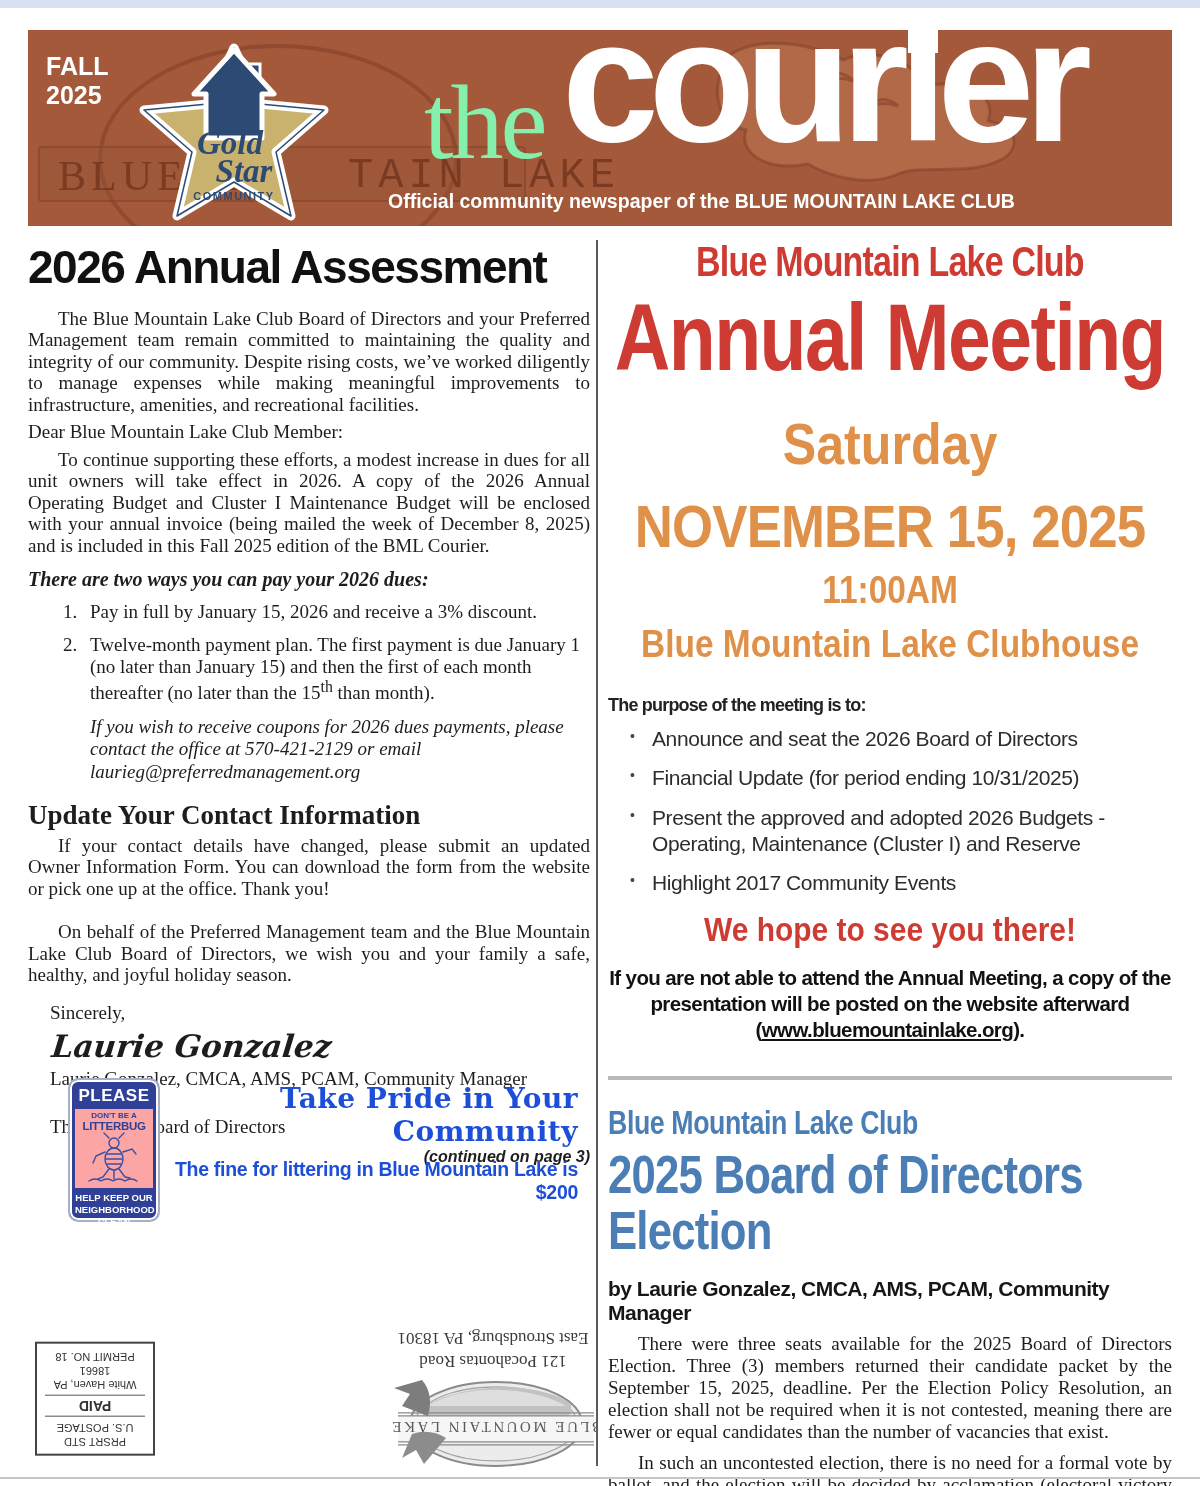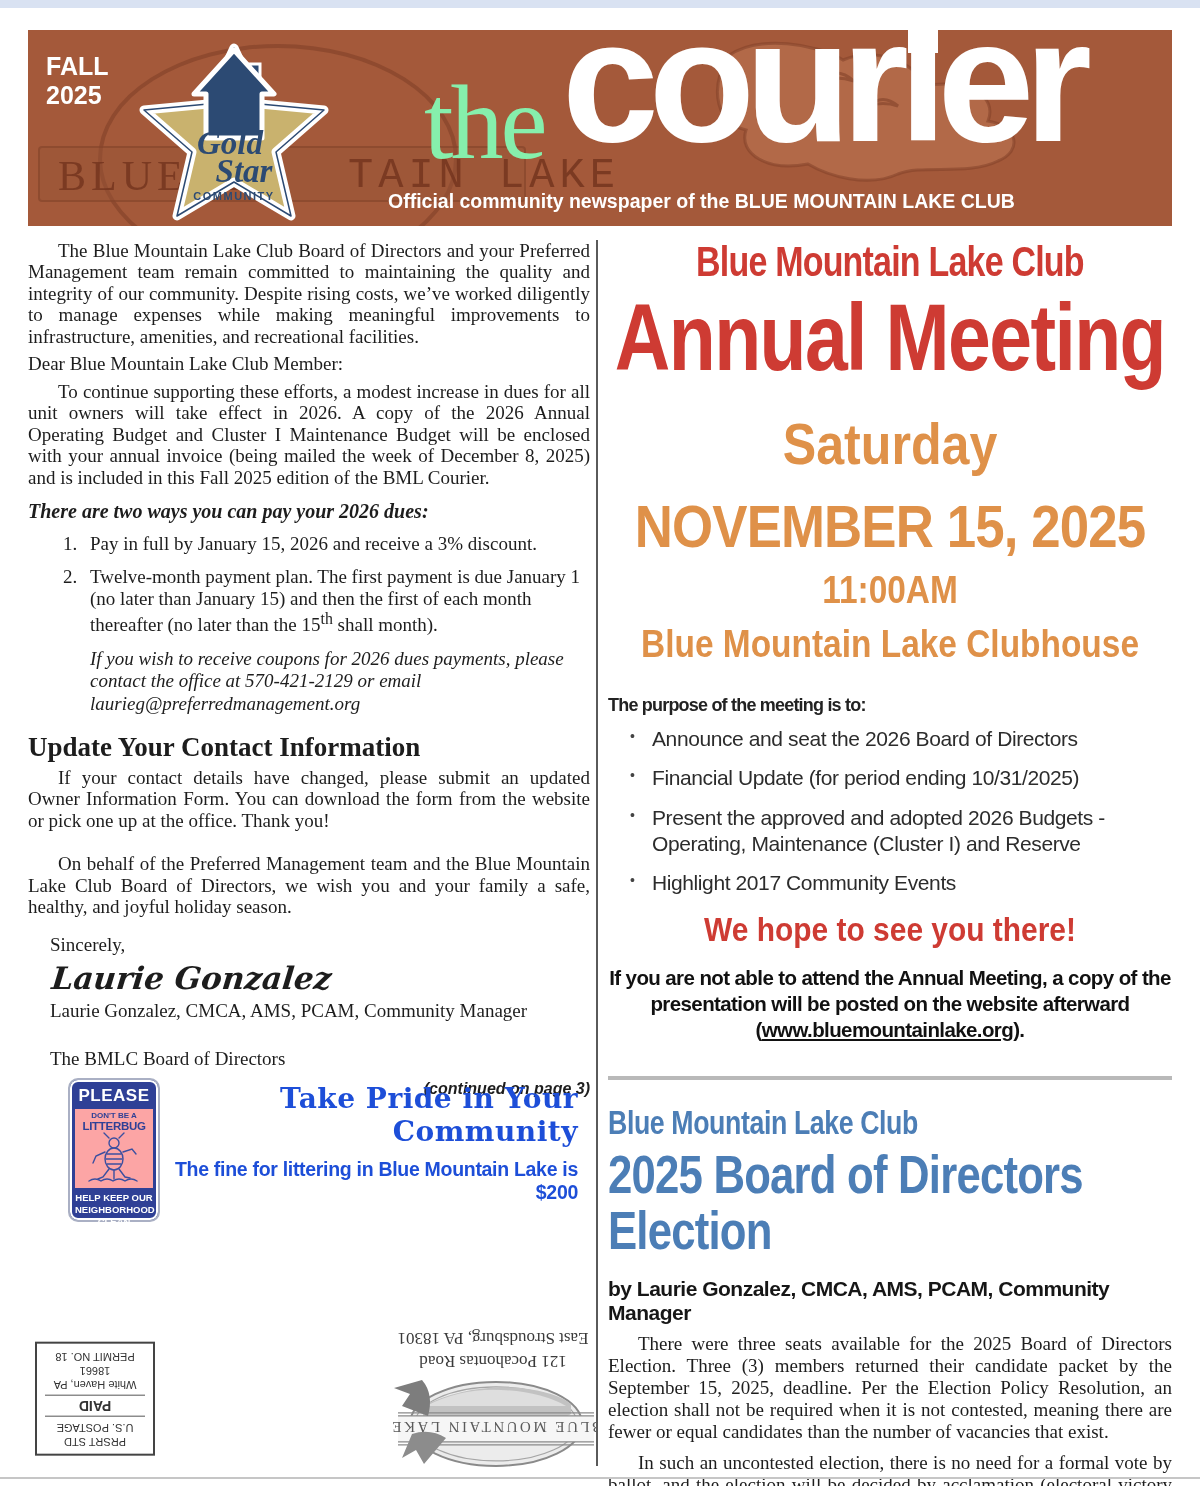--- a/index.html
+++ b/index.html
@@ -150,27 +150,28 @@
     </svg>
 
     <div class="mast-the">the</div>
     <div class="mast-title"><span>cour</span><span class="istem">i</span><span>er</span></div>
     <div class="tagline">Official community newspaper of the BLUE MOUNTAIN LAKE CLUB</div>
   </div>
 
   <div class="col-divider"></div>
 
   <div class="col-left">
+    <div class="h1">2026 Annual Assessment</div>
     <p class="body-p just indent">The Blue Mountain Lake Club Board of Directors and your Preferred Man­agement team remain committed to maintaining the quality and integrity of our community. Despite rising costs, we’ve worked diligently to manage expenses while making meaningful improvements to infrastructure, amenities, and recre­ational facilities.</p>
     <p class="body-p">Dear Blue Mountain Lake Club Member:</p>
     <p class="body-p just indent">To continue supporting these efforts, a modest increase in dues for all unit owners will take effect in 2026. A copy of the 2026 Annual Operating Budget and Cluster I Maintenance Budget will be enclosed with your annual invoice (being mailed the week of December 8, 2025) and is included in this Fall 2025 edition of the BML Courier.</p>
     <div class="ways">There are two ways you can pay your 2026 dues:</div>
     <ol class="paylist">
       <li>Pay in full by January 15, 2026 and receive a 3% discount.</li>
-      <li><span>Twelve-month payment plan. The first payment is due January 1 (no later than January 15) and then the first of each month thereafter (no later than the 15</span><sup>th</sup><span> shall month).</span></li>
+      <li><span>Twelve-month payment plan. The first payment is due January 1 (no later than January 15) and then the first of each month thereafter (no later than the 15</span><sup>th</sup><span> than month).</span></li>
     </ol>
     <p class="coupon">If you wish to receive coupons for 2026 dues payments, please contact the office at 570-421-2129 or email laurieg@preferredmanagement.org</p>
     <div class="h2">Update Your Contact Information</div>
     <p class="body-p just indent">If your contact details have changed, please submit an updated Owner Information Form. You can download the form from the website or pick one up at the office. Thank you!</p>
     <div class="sig-gap"></div>
     <p class="body-p just indent">On behalf of the Preferred Management team and the Blue Mountain Lake Club Board of Directors, we wish you and your family a safe, healthy, and joyful holiday season.</p>
     <div class="sincerely">Sincerely,</div>
     <div class="signature">Laurie Gonzalez</div>
     <div class="signer">Laurie Gonzalez, CMCA, AMS, PCAM, Community Manager</div>
     <div class="board">The BMLC Board of Directors</div>

